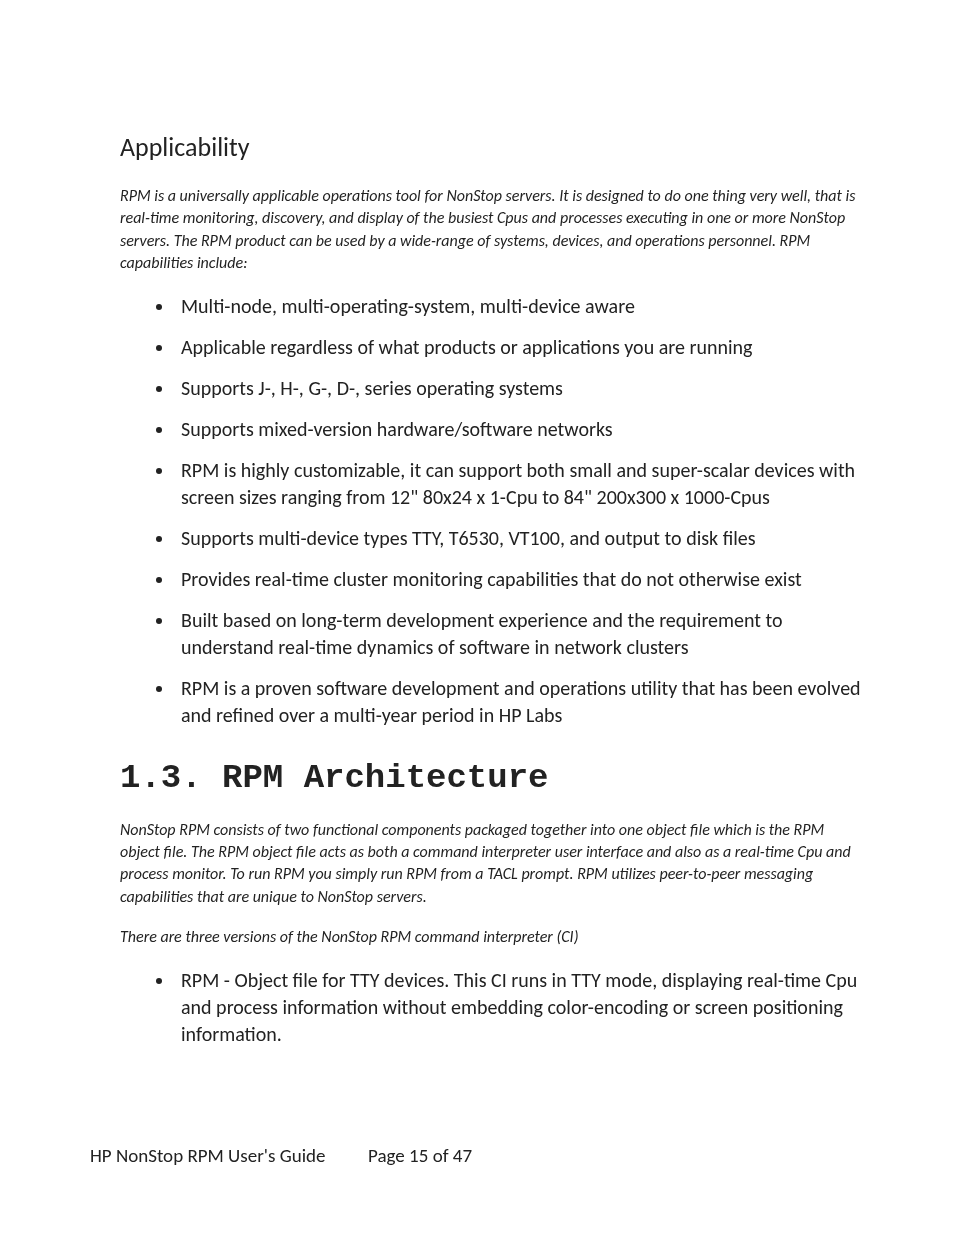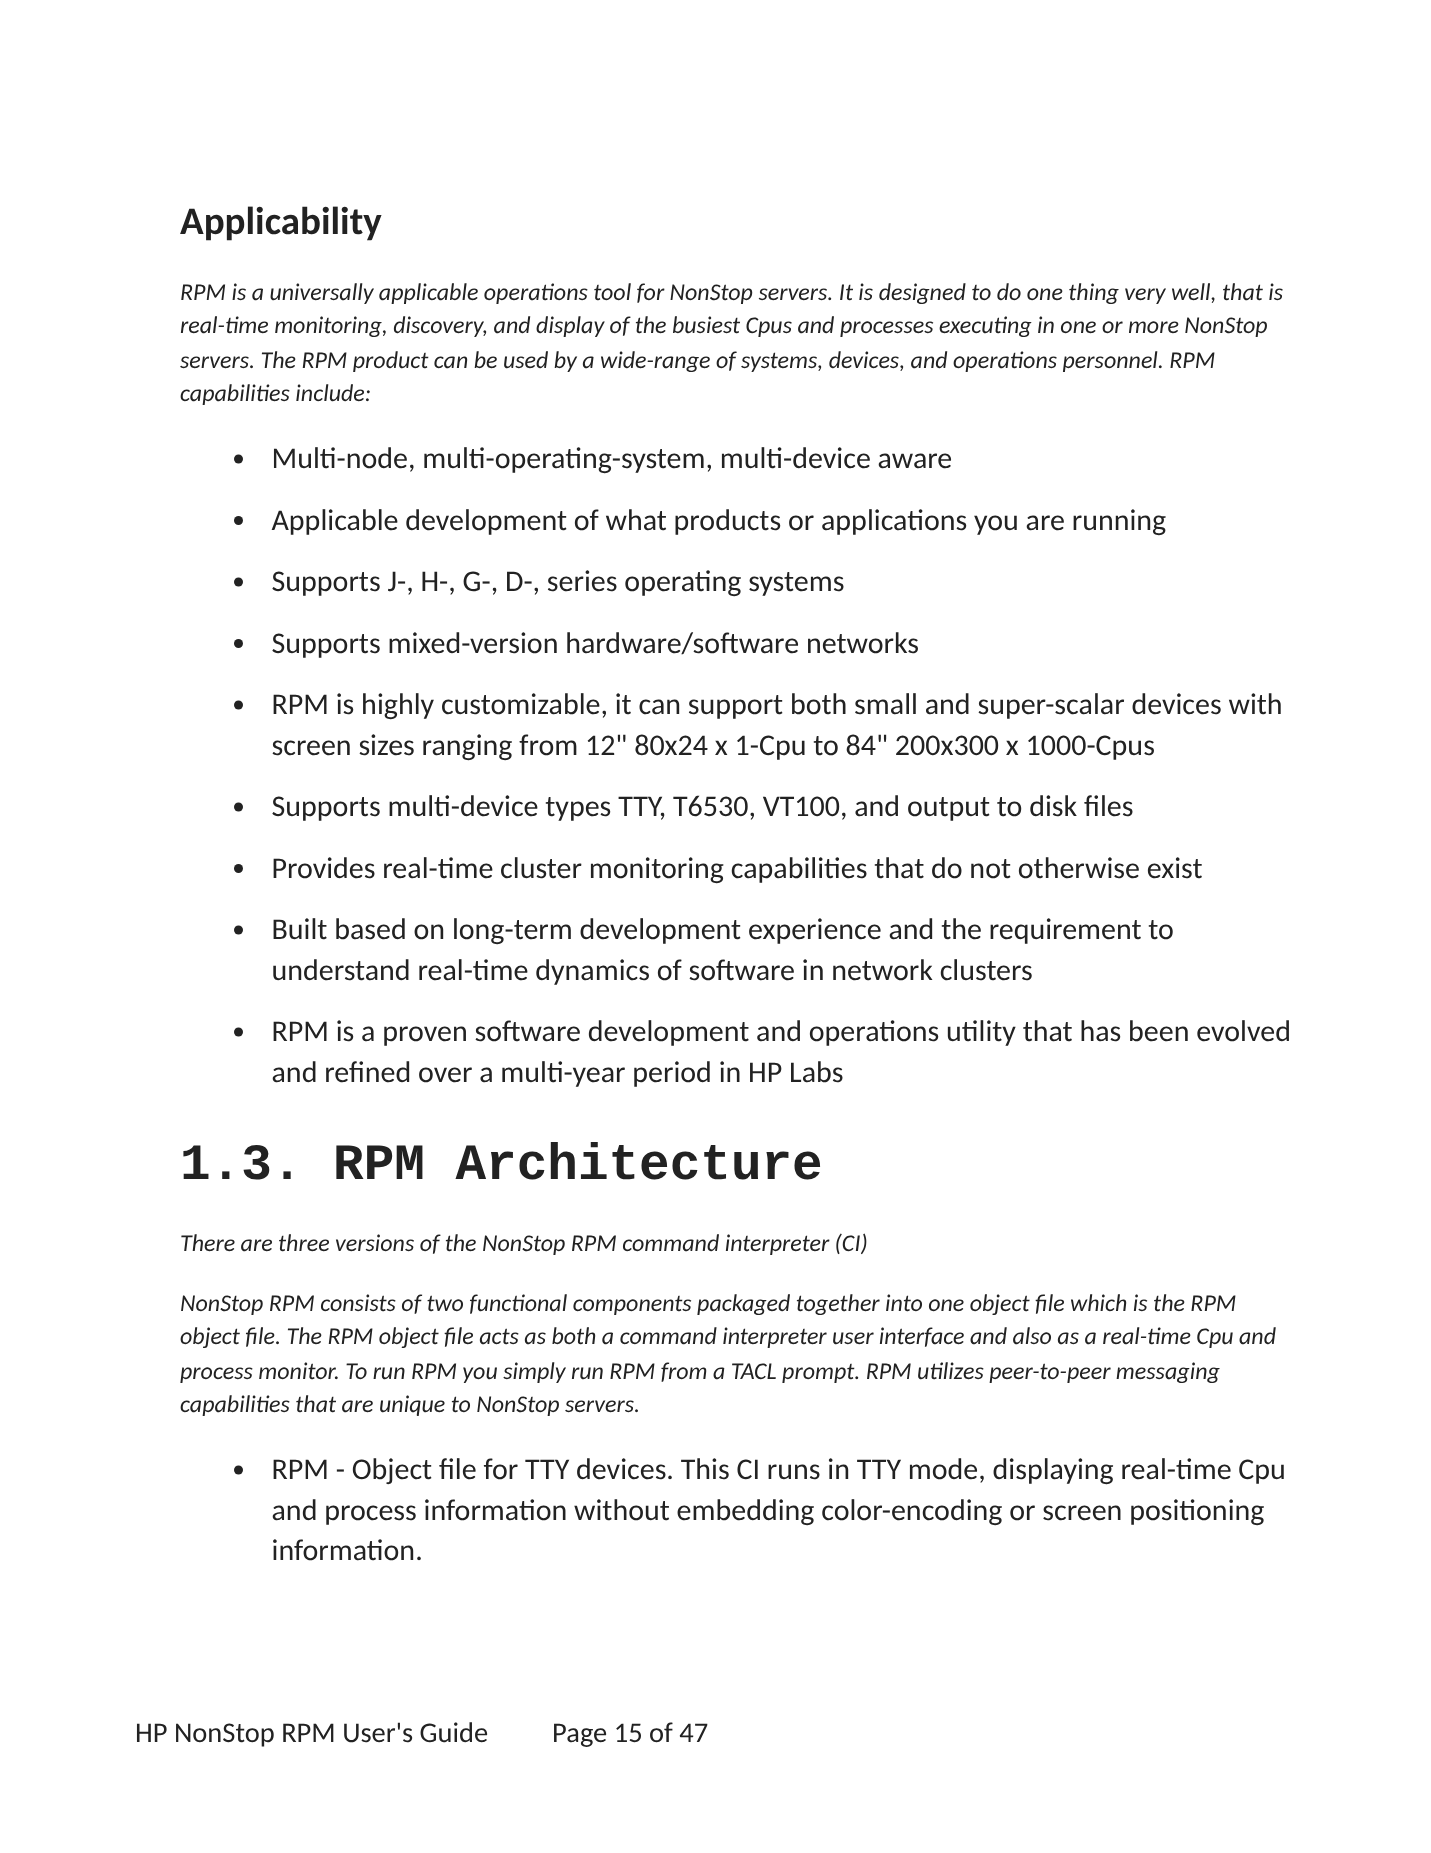--- a/index.html
+++ b/index.html
@@ -23,21 +23,21 @@
     padding: 0;
   }
   ul.bullets li {
     font-size: 20px;
     line-height: 1.35;
     margin: 0 0 14px 0;
     padding-left: 6px;
   }
   h2.sub {
     font-size: 26px;
-    font-weight: 700;
+    font-weight: 400;
     margin: 26px 0 22px 0;
   }
   p.body {
     font-size: 16px;
     line-height: 1.4;
     margin: 0 0 18px 0;
     font-style: italic;
   }
   h1.section {
     font-size: 34px;
@@ -59,37 +59,37 @@
 
 <div class="page">
 
 
   <h2 class="sub">Applicability</h2>
 
   <p class="body">RPM is a universally applicable operations tool for NonStop servers. It is designed to do one thing very well, that is real-time monitoring, discovery, and display of the busiest Cpus and processes executing in one or more NonStop servers. The RPM product can be used by a wide-range of systems, devices, and operations personnel. RPM capabilities include:</p>
 
   <ul class="bullets">
     <li>Multi-node, multi-operating-system, multi-device aware</li>
-    <li>Applicable development of what products or applications you are running</li>
+    <li>Applicable regardless of what products or applications you are running</li>
     <li>Supports J-, H-, G-, D-, series operating systems</li>
     <li>Supports mixed-version hardware/software networks</li>
     <li>RPM is highly customizable, it can support both small and super-scalar devices with screen sizes ranging from 12" 80x24 x 1-Cpu to 84" 200x300 x 1000-Cpus</li>
     <li>Supports multi-device types TTY, T6530, VT100, and output to disk files</li>
     <li>Provides real-time cluster monitoring capabilities that do not otherwise exist</li>
     <li>Built based on long-term development experience and the requirement to understand real-time dynamics of software in network clusters</li>
     <li>RPM is a proven software development and operations utility that has been evolved and refined over a multi-year period in HP Labs</li>
   </ul>
 
   <h1 class="section">
     <span class="num">1.3.</span>
     <span>RPM Architecture</span>
   </h1>
 
+  <p class="body">NonStop RPM consists of two functional components packaged together into one object file which is the RPM object file. The RPM object file acts as both a command interpreter user interface and also as a real-time Cpu and process monitor.  To run RPM you simply run RPM from a TACL prompt.  RPM utilizes peer-to-peer messaging capabilities that are unique to NonStop servers.</p>
   <p class="body">There are three versions of the NonStop RPM command interpreter (CI)</p>
-  <p class="body">NonStop RPM consists of two functional components packaged together into one object file which is the RPM object file. The RPM object file acts as both a command interpreter user interface and also as a real-time Cpu and process monitor.  To run RPM you simply run RPM from a TACL prompt.  RPM utilizes peer-to-peer messaging capabilities that are unique to NonStop servers.</p>
 
   <ul class="bullets">
     <li>RPM - Object file for TTY devices.  This CI runs in TTY mode, displaying real-time Cpu and process information without embedding color-encoding or screen positioning information.</li>
   </ul>
 
   <div class="footer">
     <span>HP NonStop RPM User's Guide</span>
     <span class="gap"></span>
     <span>Page 15 of 47</span>
   </div>

